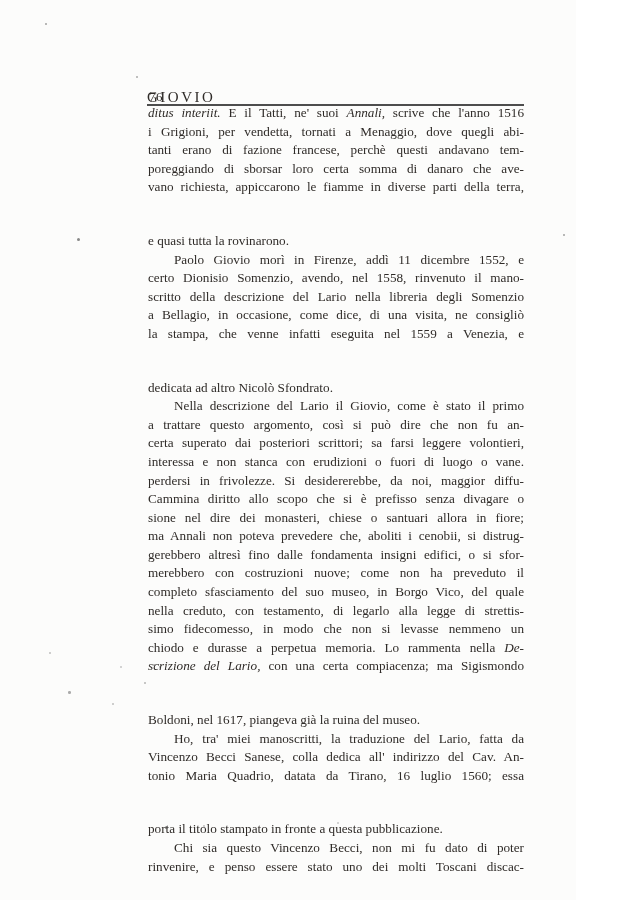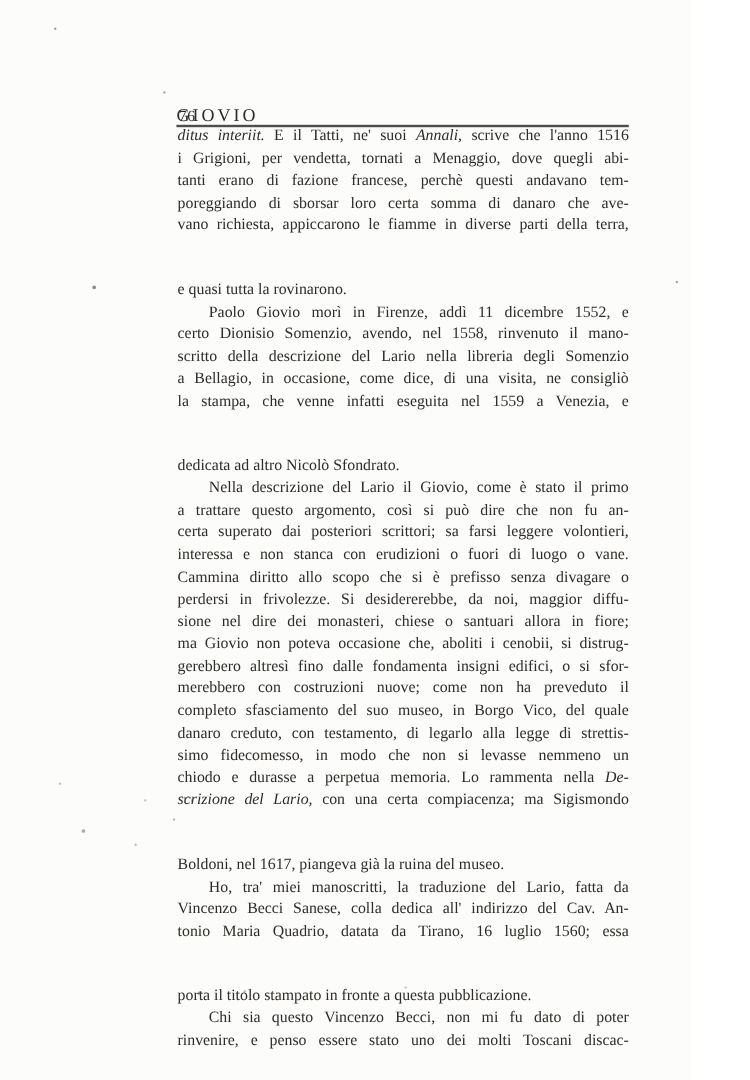--- a/index.html
+++ b/index.html
@@ -83,28 +83,28 @@
         <div class="line"><span>scritto della descrizione del Lario nella libreria degli Somenzio</span></div>
         <div class="line"><span>a Bellagio, in occasione, come dice, di una visita, ne consigliò</span></div>
         <div class="line"><span>la stampa, che venne infatti eseguita nel 1559 a Venezia, e</span></div>
         <div class="line para-end"><span>dedicata ad altro Nicolò Sfondrato.</span></div>
       </div>
       <div class="paragraph">
         <div class="line indented"><span>Nella descrizione del Lario il Giovio, come è stato il primo</span></div>
         <div class="line"><span>a trattare questo argomento, così si può dire che non fu an-</span></div>
         <div class="line"><span>certa superato dai posteriori scrittori; sa farsi leggere volontieri,</span></div>
         <div class="line"><span>interessa e non stanca con erudizioni o fuori di luogo o vane.</span></div>
+        <div class="line"><span>perdersi in frivolezze. Si desidererebbe, da noi, maggior diffu-</span></div>
         <div class="line"><span>Cammina diritto allo scopo che si è prefisso senza divagare o</span></div>
-        <div class="line"><span>perdersi in frivolezze. Si desidererebbe, da noi, maggior diffu-</span></div>
         <div class="line"><span>sione nel dire dei monasteri, chiese o santuari allora in fiore;</span></div>
-        <div class="line"><span>ma Giovio non poteva occasione che, aboliti i cenobii, si distrug-</span></div>
+        <div class="line"><span>ma Annali non poteva prevedere che, aboliti i cenobii, si distrug-</span></div>
         <div class="line"><span>gerebbero altresì fino dalle fondamenta insigni edifici, o si sfor-</span></div>
         <div class="line"><span>merebbero con costruzioni nuove; come non ha preveduto il</span></div>
         <div class="line"><span>completo sfasciamento del suo museo, in Borgo Vico, del quale</span></div>
-        <div class="line"><span>danaro creduto, con testamento, di legarlo alla legge di strettis-</span></div>
+        <div class="line"><span>nella creduto, con testamento, di legarlo alla legge di strettis-</span></div>
         <div class="line"><span>simo fidecomesso, in modo che non si levasse nemmeno un</span></div>
         <div class="line"><span>chiodo e durasse a perpetua memoria. Lo rammenta nella </span><em>De-</em></div>
         <div class="line"><em>scrizione del Lario,</em><span> con una certa compiacenza; ma Sigismondo</span></div>
         <div class="line para-end"><span>Boldoni, nel 1617, piangeva già la ruina del museo.</span></div>
       </div>
       <div class="paragraph">
         <div class="line indented"><span>Ho, tra' miei manoscritti, la traduzione del Lario, fatta da</span></div>
         <div class="line"><span>Vincenzo Becci Sanese, colla dedica all' indirizzo del Cav. An-</span></div>
         <div class="line"><span>tonio Maria Quadrio, datata da Tirano, 16 luglio 1560; essa</span></div>
         <div class="line para-end"><span>porta il titolo stampato in fronte a questa pubblicazione.</span></div>

